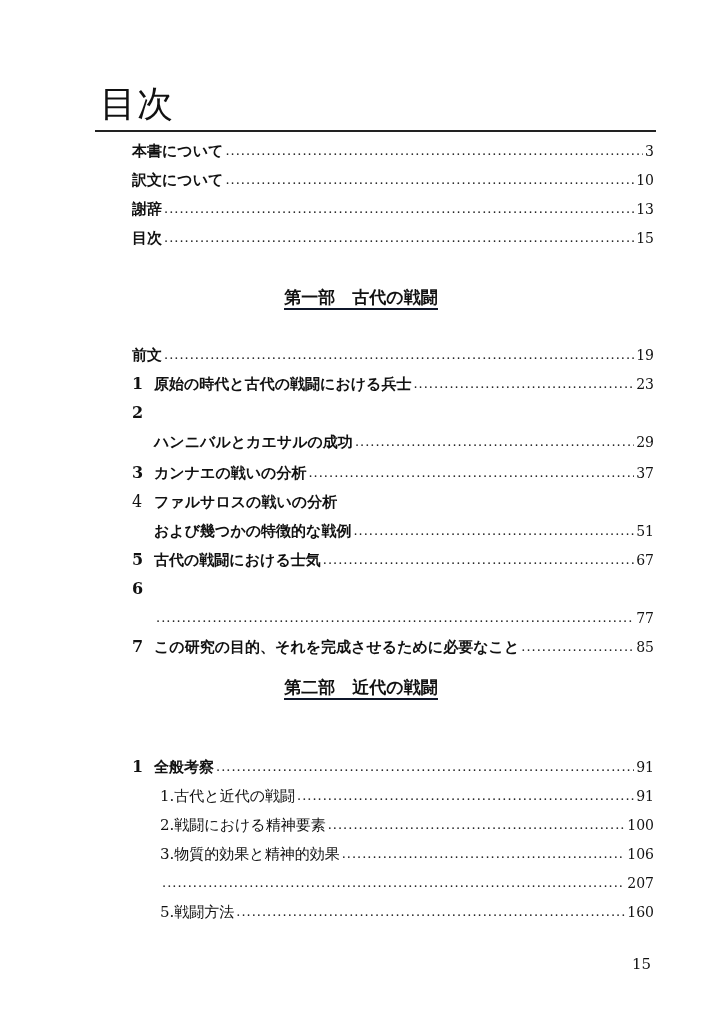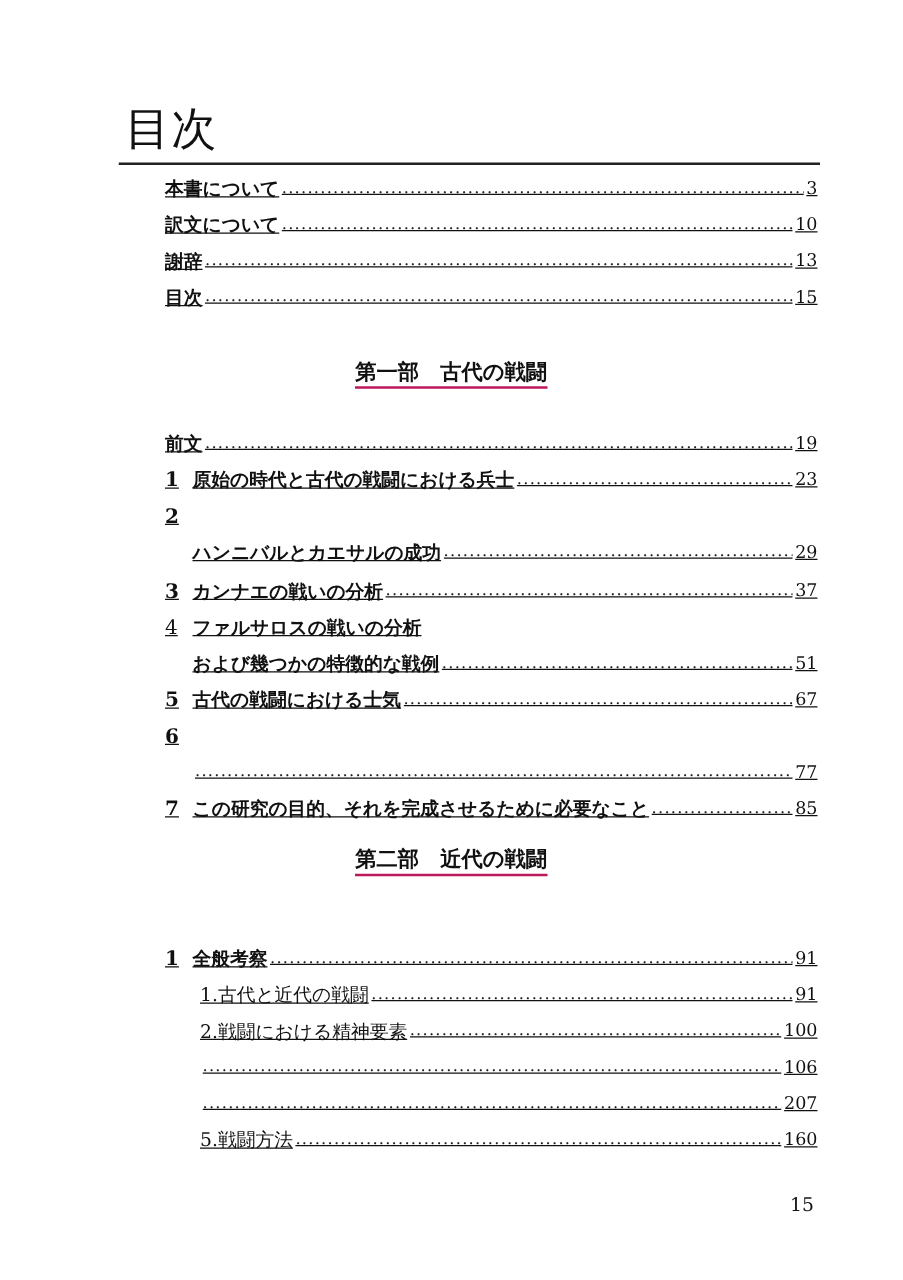--- a/index.html
+++ b/index.html
@@ -2,29 +2,29 @@
 <html><head>
   <meta charset="utf-8">
   <style>
     html, body { margin: 0; padding: 0; background: #ffffff; }
     body { width: 722px; height: 1024px; position: relative; overflow: hidden;
            font-family: "DejaVu Serif", "Liberation Serif", serif; color: #111; }
     .title { position: absolute; left: 100px; top: 82px; font-size: 36px; font-weight: normal;
              font-family: "DejaVu Sans", sans-serif; letter-spacing: 1px; line-height: 44px; }
     .rule { position: absolute; left: 95px; top: 130px; width: 561px; height: 2px; background: #222; }
     .row { position: absolute; left: 132px; width: 522px; display: flex; align-items: center;
-           font-size: 15px; height: 22px; line-height: 22px; white-space: nowrap; text-decoration: underline; }
+           font-size: 15px; height: 22px; line-height: 22px; white-space: nowrap; }
     .row .label { font-weight: bold; }
     .row .num { display: inline-block; width: 22px; font-weight: bold; font-size: 16px; }
     .row .num.light { font-weight: normal; }
     .row .dots { flex: 1; overflow: hidden; margin: 0 2px; color: #222; letter-spacing: 1px; font-size: 13px; }
     .row .dots::before { content: "........................................................................................................................................................................................"; }
     .row .page { font-size: 14px; }
     .part { position: absolute; left: 0; width: 722px; text-align: center; font-size: 17px; font-weight: bold; }
-    .part span { border-bottom: 2px solid #be185d; padding-bottom: 1px; }
+    .part span { border-bottom: 2px solid #0f172a; padding-bottom: 1px; }
     .footer-page { position: absolute; left: 632px; top: 955px; font-size: 15px; }
     .sub { left: 160px; width: 494px; }
     .sub .label { font-weight: normal; }
   </style>
 </head>
 <body>
 
 <div class="title">目次</div>
 <div class="rule"></div>
 
@@ -124,20 +124,21 @@
   <span class="label">1.古代と近代の戦闘</span>
   <span class="dots"></span>
   <span class="page">91</span>
 </div>
 <div class="row sub" style="top:814px">
   <span class="label">2.戦闘における精神要素</span>
   <span class="dots"></span>
   <span class="page">100</span>
 </div>
 <div class="row sub" style="top:843px">
+  <span class="label">3.物質的効果と精神的効果</span>
   <span class="dots"></span>
   <span class="page">106</span>
 </div>
 <div class="row sub" style="top:872px">
   <span class="dots"></span>
   <span class="page">207</span>
 </div>
 <div class="row sub" style="top:901px">
   <span class="label">5.戦闘方法</span>
   <span class="dots"></span>

